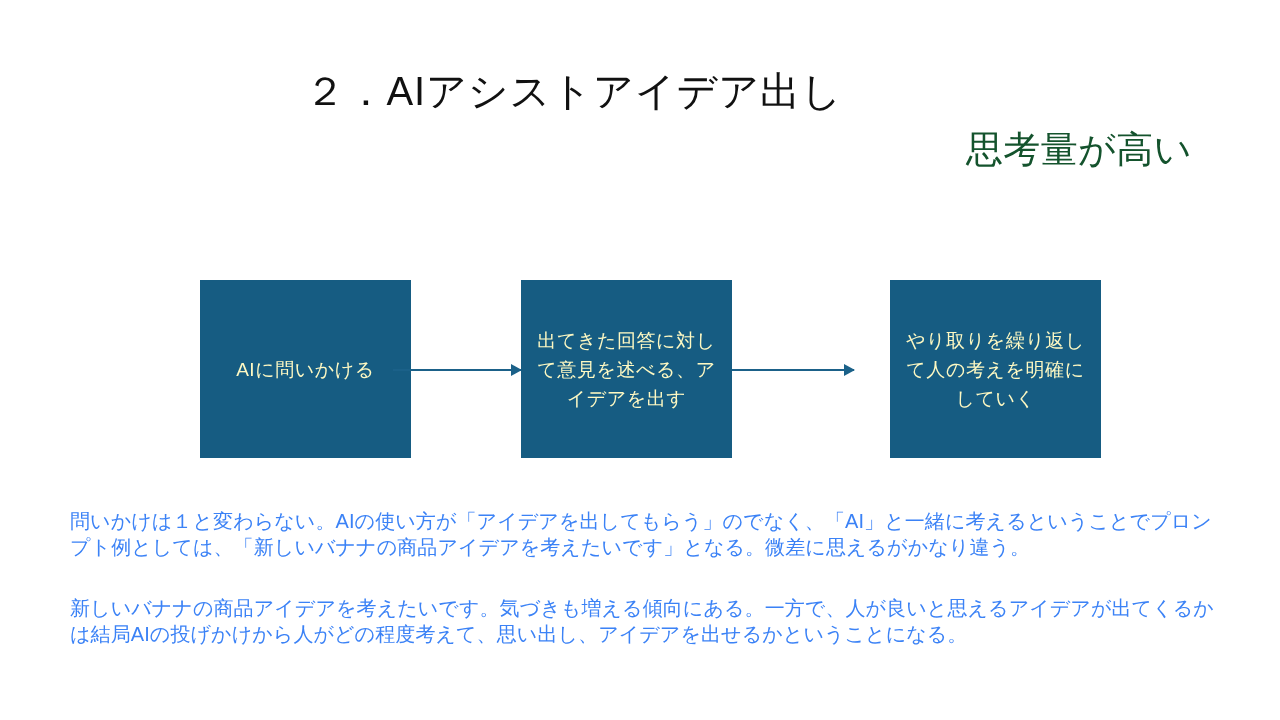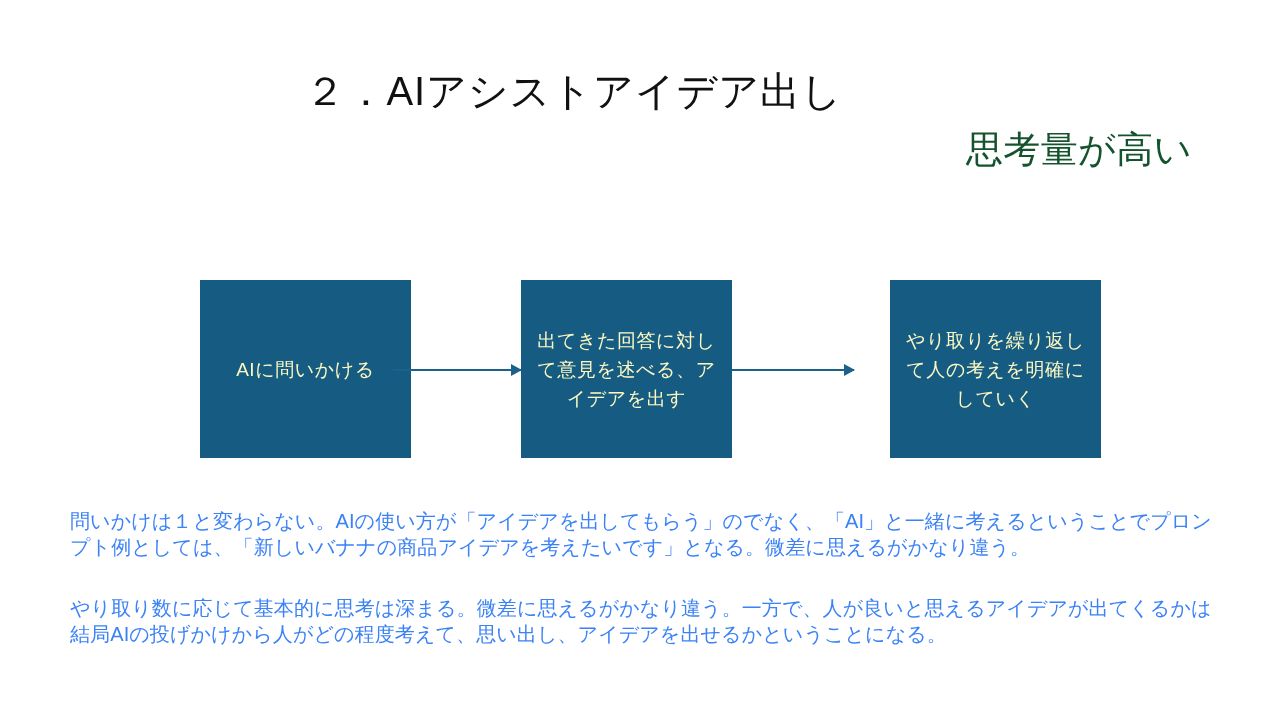--- a/index.html
+++ b/index.html
@@ -171,16 +171,16 @@
     </div>
 
     <div class="flow-box box-3">
       <div class="box-label">やり取りを繰り返して人の考えを明確にしていく</div>
     </div>
 
   </div>
 
   <div class="body-text">
     <p class="paragraph">問いかけは１と変わらない。AIの使い方が「アイデアを出してもらう」のでなく、「AI」と一緒に考えるということでプロンプト例としては、「新しいバナナの商品アイデアを考えたいです」となる。微差に思えるがかなり違う。</p>
-    <p class="paragraph">やり取り数に応じて基本的に思考は深まる。微差に思えるがかなり違う。一方で、人が良いと思えるアイデアが出てくるかは結局AIの投げかけから人がどの程度考えて、思い出し、アイデアを出せるかということになる。</p>
+    <p class="paragraph">新しいバナナの商品アイデアを考えたいです。気づきも増える傾向にある。一方で、人が良いと思えるアイデアが出てくるかは結局AIの投げかけから人がどの程度考えて、思い出し、アイデアを出せるかということになる。</p>
   </div>
 
 </div>
 
 </body></html>

